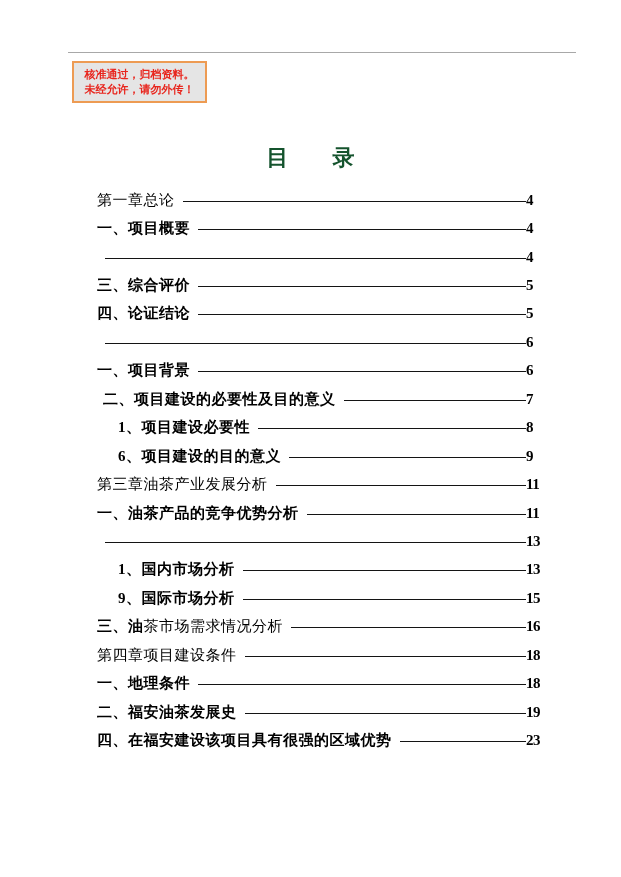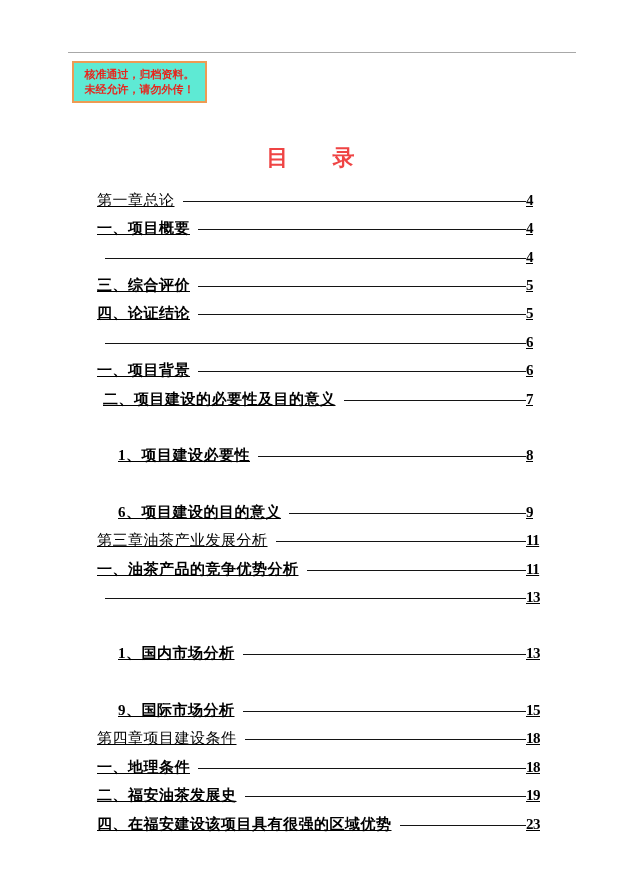--- a/index.html
+++ b/index.html
@@ -9,39 +9,39 @@
   }
   .rule{position:absolute;left:68px;top:52px;width:508px;height:1px;background:#a8a8a8;}
   .stamp{
     position:absolute;left:72px;top:61px;width:127px;
     border:2px solid #ed9b53;background:#fcd9ae;color:#e8251d;
     text-align:center;font-weight:bold;font-size:11px;line-height:15px;
     padding:4px 2px;font-family:"Liberation Sans", sans-serif;
   }
   .doc-title{
     position:absolute;top:143px;left:0;width:100%;text-align:center;
-    font-size:22px;font-weight:bold;color:#ef4444;
+    font-size:22px;font-weight:bold;color:#14532d;
     font-family:"Liberation Sans", sans-serif;
   }
-  .toc{position:absolute;left:97px;top:186px;width:446px;text-decoration:underline;}
+  .toc{position:absolute;left:97px;top:186px;width:446px;}
   .toc-row{display:flex;align-items:center;height:28.45px;}
   .toc-row.ind1{padding-left:6px;}
-  .toc-row.ind2{padding-left:21px;margin-top:28px;}
+  .toc-row.ind2{padding-left:21px;}
   .toc-label{font-size:15px;letter-spacing:0.5px;white-space:nowrap;color:#000;}
   .toc-label.bold{font-weight:bold;}
   .toc-label .reg{font-weight:normal;}
   .toc-leader{flex:1 1 auto;height:0;border-top:1.6px solid #141414;margin-left:8px;transform:translateY(1px);}
   .toc-page{flex:0 0 17px;font-size:15px;font-weight:bold;letter-spacing:-0.5px;color:#000;font-family:"Liberation Serif", serif;}
 </style>
 </head>
 <body>
 
 <div class="rule" style="background: rgb(168, 168, 168);"></div>
 
-<div class="stamp" style="border-color: rgb(237, 155, 83); background: #5eead4; color: rgb(232, 37, 29);">
+<div class="stamp" style="border-color: rgb(237, 155, 83); background: #e5e5e5; color: rgb(232, 37, 29);">
   <div>核准通过，归档资料。</div>
   <div>未经允许，请勿外传！</div>
 </div>
 
 <div class="doc-title">目　　录</div>
 
 <div class="toc" id="toc">
     <div class="toc-row">
       <span class="toc-label">第一章总论</span>
       <span class="toc-leader"></span>
@@ -108,20 +108,25 @@
       <span class="toc-label bold">1、国内市场分析</span>
       <span class="toc-leader"></span>
       <span class="toc-page">13</span>
     </div>
     <div class="toc-row ind2">
       <span class="toc-label bold">9、国际市场分析</span>
       <span class="toc-leader"></span>
       <span class="toc-page">15</span>
     </div>
     <div class="toc-row">
+      <span class="toc-label bold">三、油<span class="reg">茶市场需求情况分析</span></span>
+      <span class="toc-leader"></span>
+      <span class="toc-page">16</span>
+    </div>
+    <div class="toc-row">
       <span class="toc-label">第四章项目建设条件</span>
       <span class="toc-leader"></span>
       <span class="toc-page">18</span>
     </div>
     <div class="toc-row">
       <span class="toc-label bold">一、地理条件</span>
       <span class="toc-leader"></span>
       <span class="toc-page">18</span>
     </div>
     <div class="toc-row">

